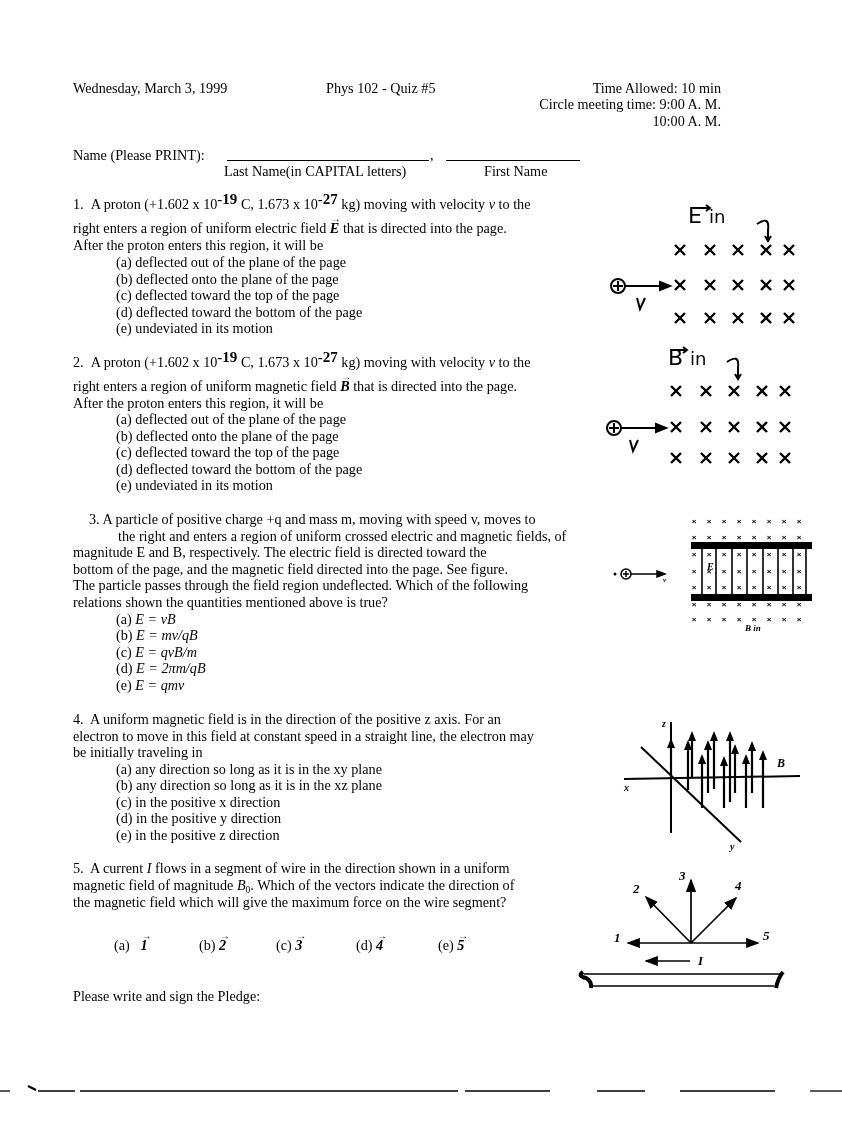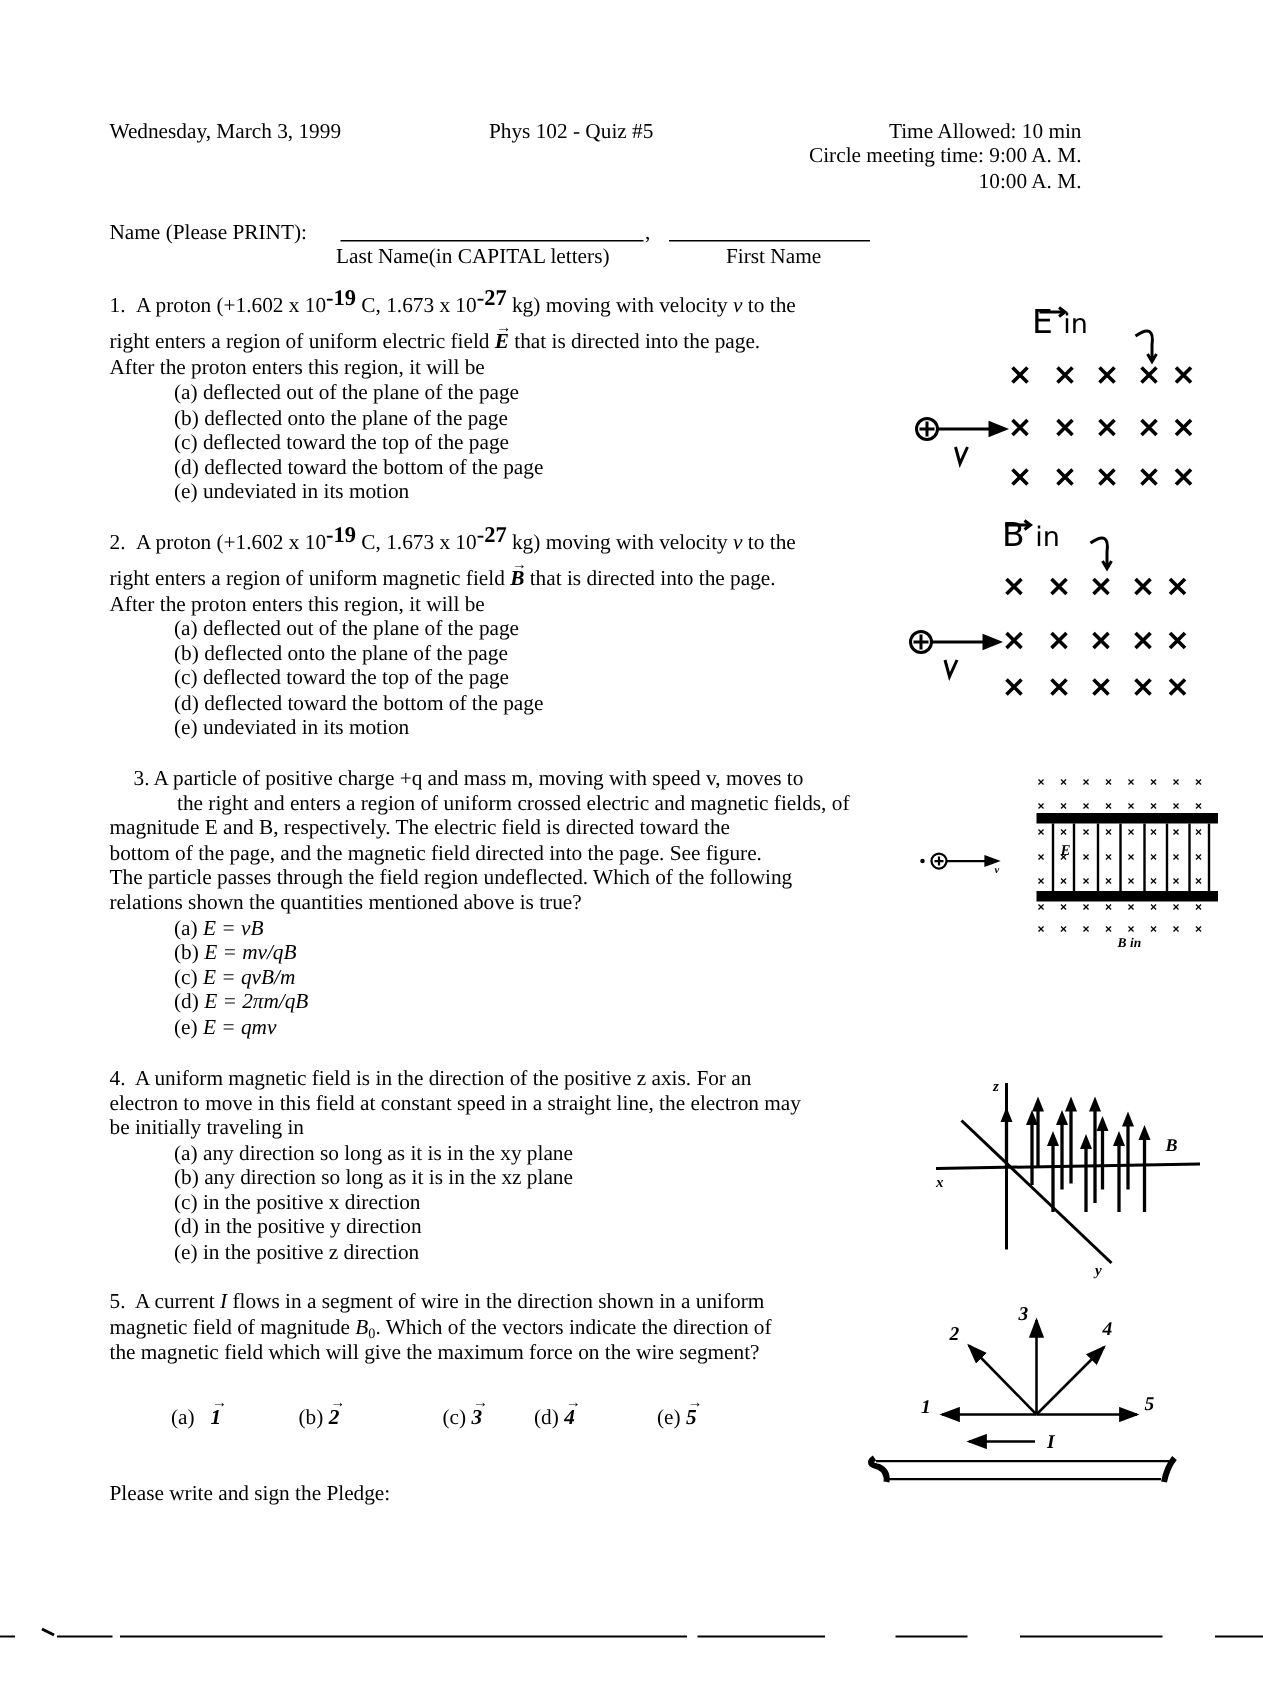--- a/index.html
+++ b/index.html
@@ -293,21 +293,21 @@
   <div class="line" style="left:73px;top:860px;">
     <span>5.</span>&nbsp; <span>A current </span><i>I</i><span> flows in a segment of wire in the direction shown in a uniform</span>
   </div>
   <div class="line" style="left:73px;top:877px;">
     <span>magnetic field of magnitude </span><i>B</i><sub>0</sub><span>.  Which of the vectors indicate the direction of</span>
   </div>
   <div class="line" style="left:73px;top:894px;">the magnetic field which will give the maximum force on the wire segment?</div>
 
   <div class="line" style="left:114px;top:937px;text-align:right;"><span>(a)</span>&nbsp;&nbsp; <span class="vec">1</span></div>
   <div class="line" style="left:199px;top:937px;"><span>(b)</span> <span class="vec">2</span></div>
-  <div class="line" style="left:276px;top:937px;margin-left:19px;"><span>(c)</span> <span class="vec">3</span></div>
+  <div class="line" style="left:276px;top:937px;"><span>(c)</span> <span class="vec">3</span></div>
   <div class="line" style="left:356px;top:937px;"><span>(d)</span> <span class="vec">4</span></div>
   <div class="line" style="left:438px;top:937px;"><span>(e)</span> <span class="vec">5</span></div>
 </div>
 
 <div>
   <svg width="842" height="1124" style="left:0;top:0;">
     <defs>
       <marker id="ah" markerWidth="8" markerHeight="6" refX="7" refY="3" orient="auto">
         <path d="M0 0 L8 3 L0 6 Z" fill="#000"></path>
       </marker>

